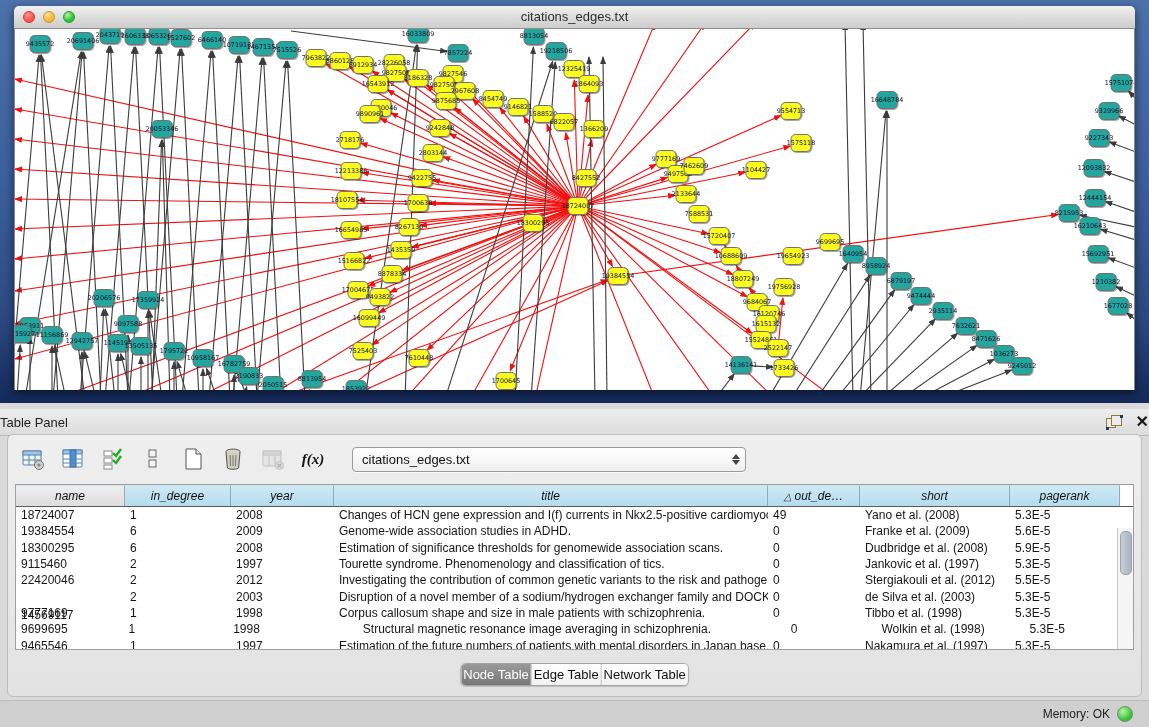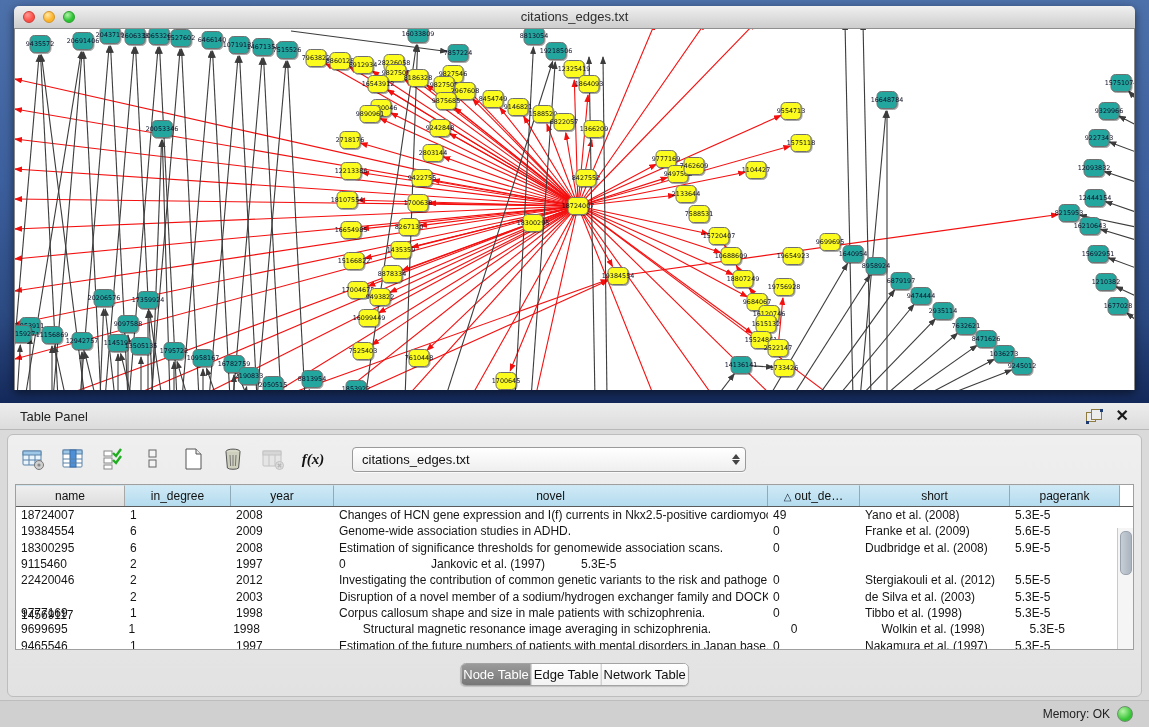--- a/index.html
+++ b/index.html
@@ -20,21 +20,21 @@
   .tl.green{background:radial-gradient(circle at 35% 30%,#b3f2a9,#2bc333 60%);border:1px solid #2b9e2e;}
   .win-title{position:absolute;left:0;right:0;top:3px;text-align:center;
     font-size:13px;color:#2e2e2e;}
   .net-canvas{position:relative;height:361px;background:#ffffff;overflow:hidden;
     border-left:1px solid #888;border-right:1px solid #888;}
   .net-canvas svg{position:absolute;left:0;top:0;}
 
   
   .table-panel{position:absolute;left:0;top:403px;width:1149px;height:297px;background:#dadada;}
   .panel-header{height:27px;background:linear-gradient(#ededed,#dcdcdc);
-    border-bottom:1px solid #b8b8b8;display:flex;align-items:center;padding:0 20px;box-sizing:border-box;}
+    border-bottom:1px solid #b8b8b8;display:flex;align-items:center;padding:0 0;box-sizing:border-box;margin-top:6px;}
   .panel-title{flex:1;font-size:13px;color:#222;}
   .panel-hicons{display:flex;align-items:center;gap:14px;}
   .float-ic{position:relative;width:16px;height:14px;}
   .float-ic .sq{position:absolute;border:1.5px solid #8f7a3f;background:#ececec;}
   .float-ic .sq.a{left:0;top:3px;width:8px;height:8px;}
   .float-ic .sq.b{left:5px;top:0;width:9px;height:9px;}
   .float-ic .dot{position:absolute;width:3px;height:3px;background:#1c3a6e;}
   .float-ic .dot.d1{left:0;top:12px;} .float-ic .dot.d2{left:14px;top:0;}
   .close-ic{font-size:16px;font-weight:bold;color:#1a1a1a;line-height:14px;cursor:default;}
 
@@ -48,21 +48,21 @@
     font-size:13px;color:#111;box-shadow:0 1px 0 rgba(255,255,255,.7);}
   .dd-label{flex:1;padding:0 9px;}
   .dd-arrows{width:18px;height:100%;display:flex;flex-direction:column;align-items:center;
     justify-content:center;gap:1px;}
   .dd-arrows span{width:0;height:0;border-left:4px solid transparent;border-right:4px solid transparent;}
   .dd-up{border-bottom:5px solid #444;}
   .dd-down{border-top:5px solid #444;}
 
   .tablec{position:absolute;left:7px;right:7px;top:49px;bottom:46px;background:#fff;
     border:1px solid #9f9f9f;display:flex;flex-direction:column;overflow:hidden;}
-  .thead{display:flex;height:21px;border-bottom:1px solid #5a5a5a;flex:none;}
+  .thead{display:flex;height:21px;border-bottom:1px solid #5a5a5a;flex:none;font-style:italic;}
   .th{box-sizing:border-box;border-right:1px solid #8fabb9;border-top:1px solid #cfe6f0;
       background:linear-gradient(#cfe9f6,#b4dcee);font-size:12px;color:#111;
       display:flex;align-items:center;justify-content:center;overflow:hidden;white-space:nowrap;}
   .th.gray{background:linear-gradient(#efefef,#dddddd);border-right:1px solid #a8a8a8;}
   .sortglyph{font-size:10px;margin-right:3px;color:#123;}
   .tbody{flex:1;position:relative;overflow:hidden;}
   .tr{display:flex;height:16.3px;align-items:center;}
   .td{box-sizing:border-box;padding:0 5px;font-size:12px;color:#151515;
       overflow:hidden;white-space:nowrap;}
   .vscroll{position:absolute;right:0;top:21px;bottom:0;width:15px;background:#f5f5f5;
@@ -831,21 +831,21 @@
           <div class="th gray" style="width: 109px;">
             <span>name</span>
           </div>
           <div class="th" style="width: 106px;">
             <span>in_degree</span>
           </div>
           <div class="th" style="width: 103px;">
             <span>year</span>
           </div>
           <div class="th" style="width: 434px;">
-            <span>novel</span>
+            <span>title</span>
           </div>
           <div class="th" style="width: 92px;">
             <span class="sortglyph">△</span>
             <span>out_de…</span>
           </div>
           <div class="th" style="width: 150px;">
             <span>short</span>
           </div>
           <div class="th" style="width: 110px;">
             <span>pagerank</span>
@@ -876,20 +876,21 @@
             <div class="td" style="width: 103px;">2008</div>
             <div class="td" style="width: 434px;">Estimation of significance thresholds for genomewide association scans.</div>
             <div class="td" style="width: 92px;">0</div>
             <div class="td" style="width: 150px;">Dudbridge et al. (2008)</div>
             <div class="td" style="width: 110px;">5.9E-5</div>
           </div>
           <div class="tr">
             <div class="td" style="width: 109px;">9115460</div>
             <div class="td" style="width: 106px;">2</div>
             <div class="td" style="width: 103px;">1997</div>
+            <div class="td" style="width: 434px;">Tourette syndrome. Phenomenology and classification of tics.</div>
             <div class="td" style="width: 92px;">0</div>
             <div class="td" style="width: 150px;">Jankovic et al. (1997)</div>
             <div class="td" style="width: 110px;">5.3E-5</div>
           </div>
           <div class="tr">
             <div class="td" style="width: 109px;">22420046</div>
             <div class="td" style="width: 106px;">2</div>
             <div class="td" style="width: 103px;">2012</div>
             <div class="td" style="width: 434px;">Investigating the contribution of common genetic variants to the risk and pathogen…</div>
             <div class="td" style="width: 92px;">0</div>

